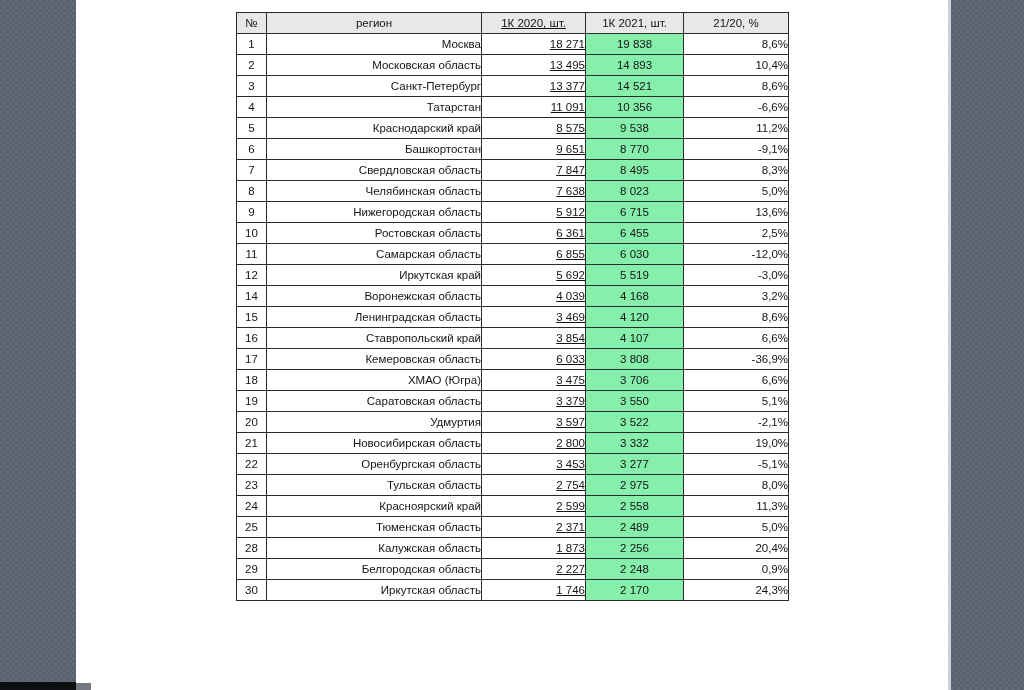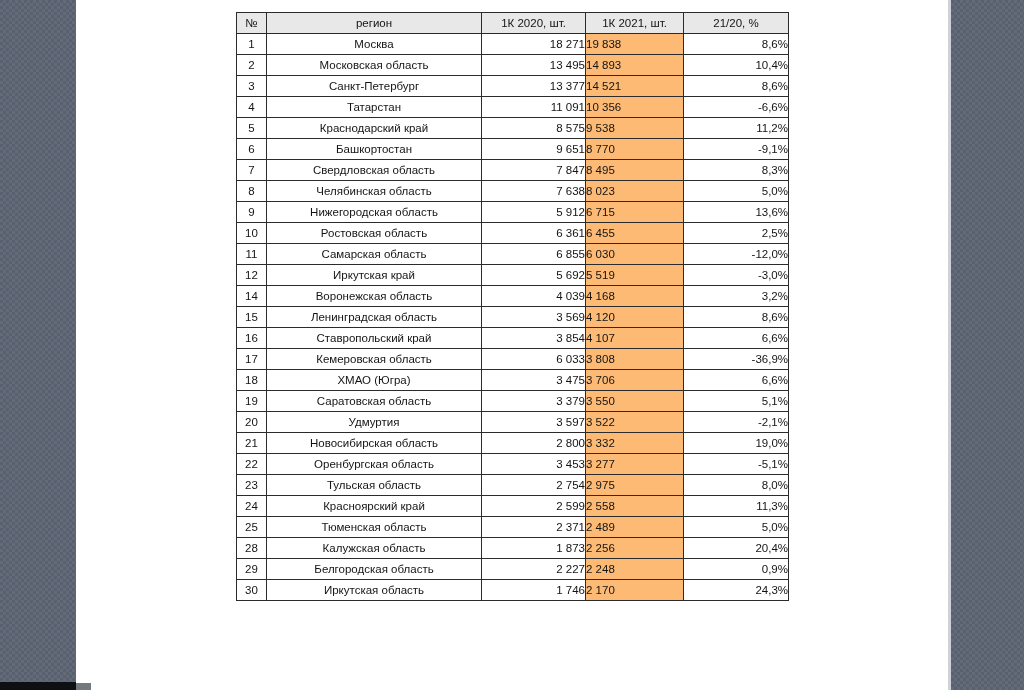--- a/index.html
+++ b/index.html
@@ -41,23 +41,23 @@
     white-space: nowrap;
     overflow: hidden;
     vertical-align: middle;
   }
   table.data th {
     background: #e8e8e8;
     font-weight: 400;
     text-align: center;
   }
   .col-num    { width: 30px;  text-align: center; }
-  .col-region { width: 215px; text-align: center;  padding-left: 7px; }
-  .col-q1_2020 { width: 104px; text-align: right; padding-right: 7px; }
-  .col-q1_2021 { width: 98px;  text-align: left; padding-right: 7px; background: #fdba74; }
+  .col-region { width: 215px; text-align: right;  padding-left: 7px; }
+  .col-q1_2020 { width: 104px; text-align: right; padding-right: 7px; text-decoration: underline; }
+  .col-q1_2021 { width: 98px;  text-align: center; padding-right: 7px; background: #86efac; }
   .col-change  { width: 105px; text-align: right; padding-right: 6px; }
   th.col-region, th.col-q1_2020, th.col-q1_2021, th.col-change { text-align: center; padding: 0; background: #e8e8e8; }
 </style>
 </head>
 <body>
 
 <div class="stage">
 
   <div class="left-panel checker"></div>
   <div class="left-panel-bottom"></div>
@@ -171,21 +171,21 @@
           <tr>
             <td class="col-num">14</td>
             <td class="col-region">Воронежская область</td>
             <td class="col-q1_2020">4 039</td>
             <td class="col-q1_2021">4 168</td>
             <td class="col-change">3,2%</td>
           </tr>
           <tr>
             <td class="col-num">15</td>
             <td class="col-region">Ленинградская область</td>
-            <td class="col-q1_2020">3 569</td>
+            <td class="col-q1_2020">3 469</td>
             <td class="col-q1_2021">4 120</td>
             <td class="col-change">8,6%</td>
           </tr>
           <tr>
             <td class="col-num">16</td>
             <td class="col-region">Ставропольский край</td>
             <td class="col-q1_2020">3 854</td>
             <td class="col-q1_2021">4 107</td>
             <td class="col-change">6,6%</td>
           </tr>

